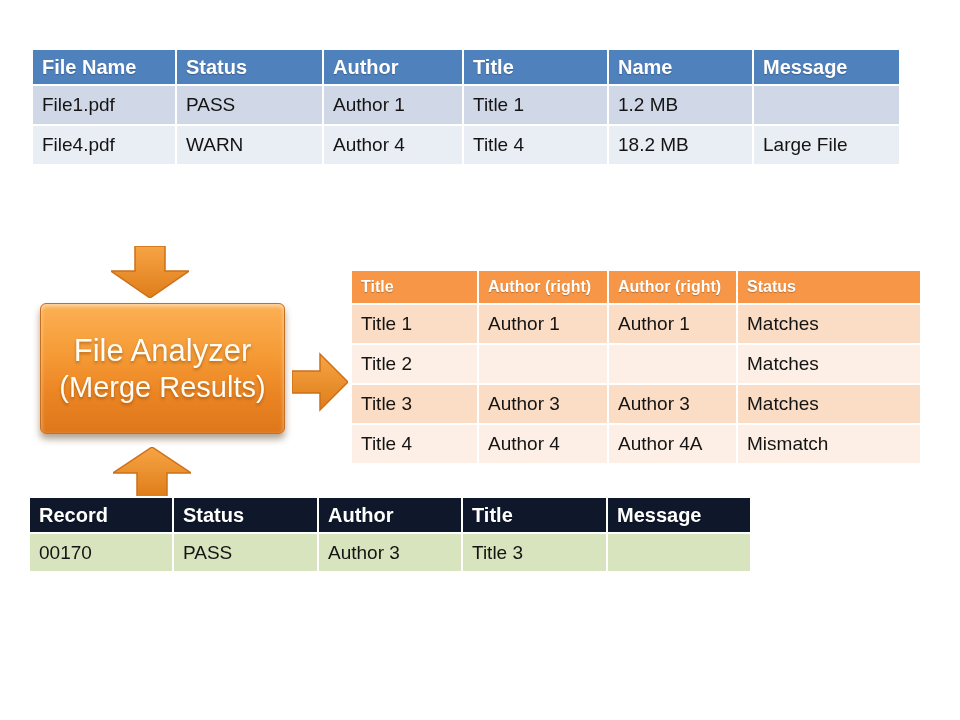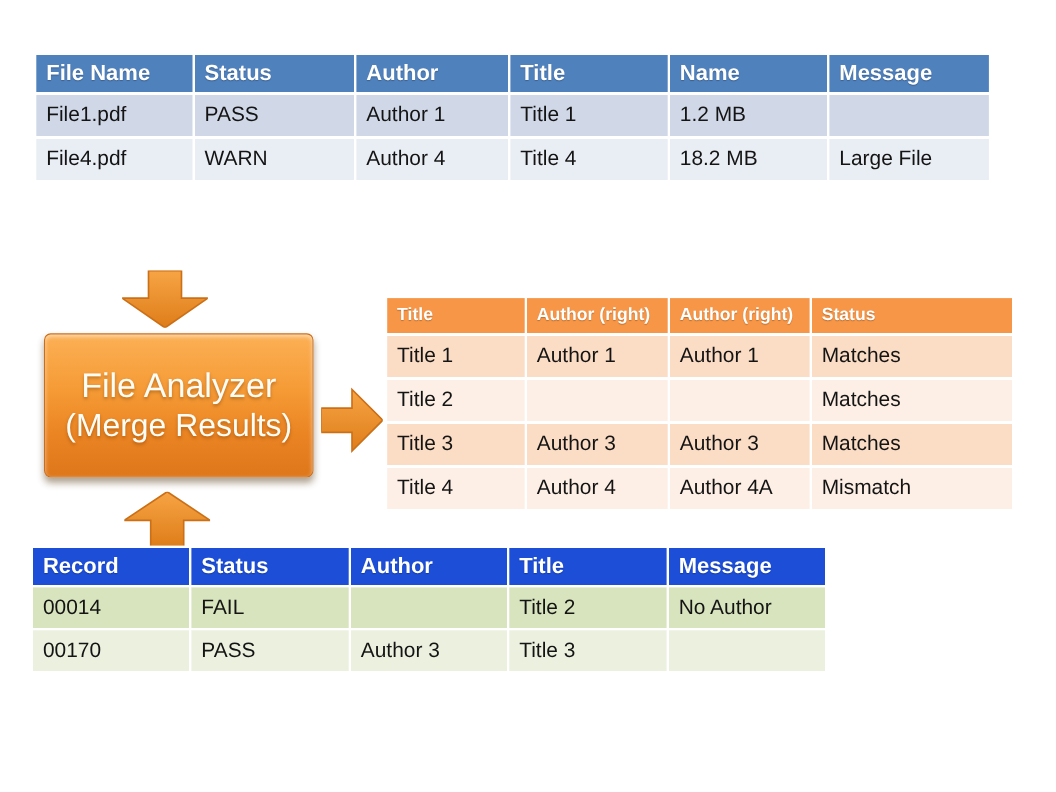--- a/index.html
+++ b/index.html
@@ -26,21 +26,21 @@
 
   
   .t-orange { left:350px; top:269px; width:570px; }
   .t-orange th { background:#F79646; height:32px; font-size:16px; }
   .t-orange td { height:38px; }
   .t-orange tbody tr:nth-child(odd)  td { background:#FBDCC4; }
   .t-orange tbody tr:nth-child(even) td { background:#FDEFE5; }
 
   
   .t-green { left:28px; top:496px; width:722px; }
-  .t-green th { background:#1d4ed8; height:34px; }
+  .t-green th { background:#0f172a; height:34px; }
   .t-green td { height:37px; }
   .t-green tbody tr:nth-child(odd)  td { background:#D7E4BD; }
   .t-green tbody tr:nth-child(even) td { background:#EBF1DE; }
 
   
   .analyzer {
     position:absolute; left:40px; top:303px; width:243px; height:129px;
     border-radius:6px;
     background:linear-gradient(180deg,#FCB055 0%, #F59A35 40%, #EA8322 72%, #DE771A 100%);
     border:1px solid #C96E1C;
@@ -187,27 +187,20 @@
       <tr>
         <th>Record</th>
         <th>Status</th>
         <th>Author</th>
         <th>Title</th>
         <th>Message</th>
       </tr>
     </thead>
     <tbody>
       <tr>
-        <td>00014</td>
-        <td>FAIL</td>
-        <td></td>
-        <td>Title 2</td>
-        <td>No Author</td>
-      </tr>
-      <tr>
         <td>00170</td>
         <td>PASS</td>
         <td>Author 3</td>
         <td>Title 3</td>
         <td></td>
       </tr>
     </tbody>
   </table>
 
 </div>

